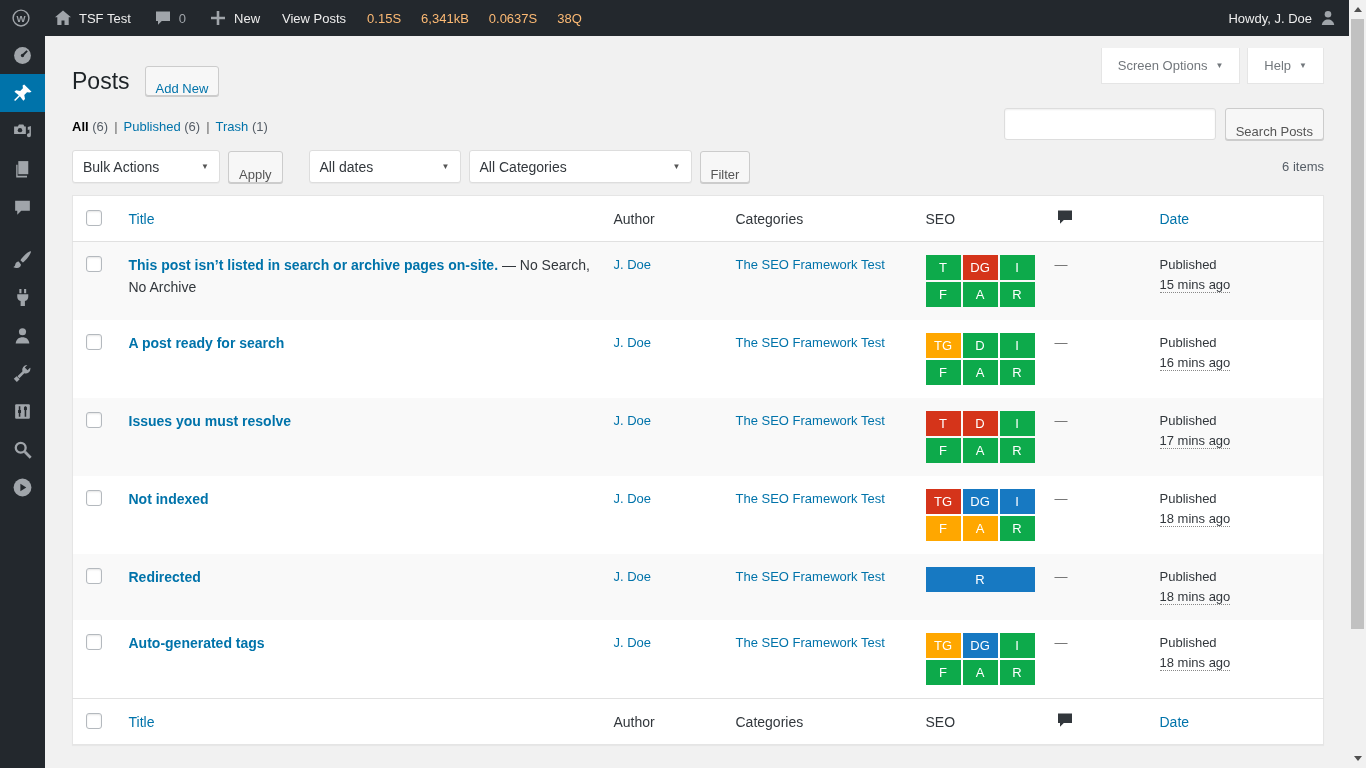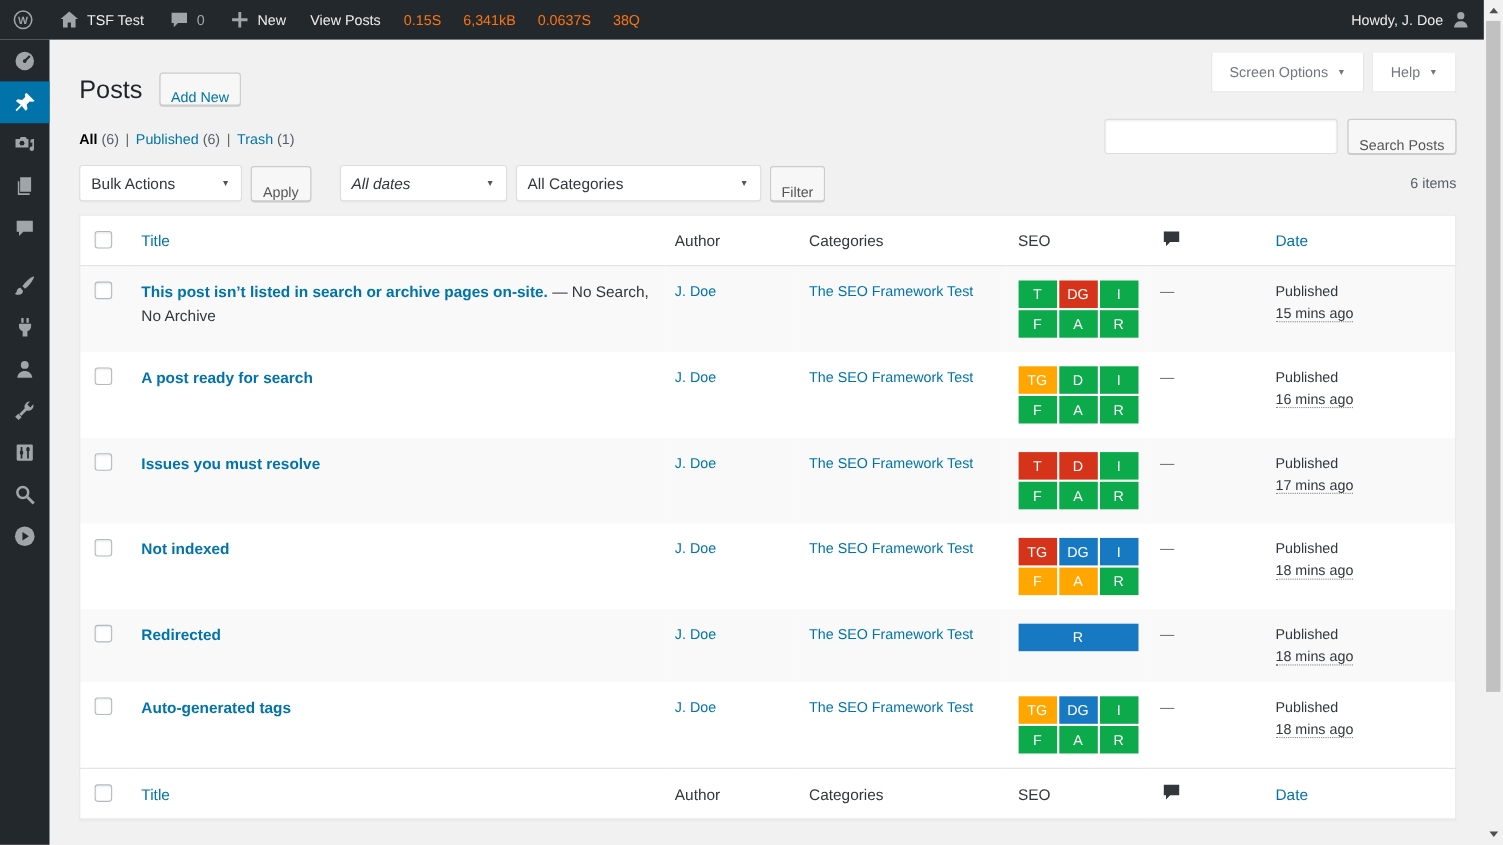--- a/index.html
+++ b/index.html
@@ -8,21 +8,21 @@
 
   
   #adminbar { position:absolute; left:0; top:0; width:1349px; height:36px; background:#23282d;
     color:#eee; display:flex; align-items:center; z-index:50; }
   #adminbar .ab-item { display:flex; align-items:center; gap:6px; padding:0 11px; height:36px;
     font-size:13px; color:#eee; cursor:pointer; white-space:nowrap; }
   #adminbar .ab-icon { width:20px; height:20px; color:#a0a5aa; display:inline-flex; }
   #adminbar .ab-icon svg { width:100%; height:100%; fill:currentColor; }
   #adminbar .muted { color:#a0a5aa; }
   #adminbar .spacer { flex:1; }
-  #adminbar .stat { padding:0 10px; color:#f97316; }
+  #adminbar .stat { padding:0 10px; color:#fdba74; }
 
   
   #sidebar { position:absolute; left:0; top:36px; bottom:0; width:45px; background:#23282d; z-index:40; }
   .menu-item { width:45px; height:38px; display:flex; align-items:center; justify-content:center;
     color:#a0a5aa; cursor:pointer; position:relative; }
   .menu-item svg { width:21px; height:21px; fill:currentColor; }
   .menu-item.sep { margin-top:14px; }
   .menu-item.active { background:#0073aa; color:#fff; }
   .menu-item.active::after { content:''; position:absolute; right:-8px; top:50%; margin-top:-8px;
     border:8px solid transparent; border-left-color:#0073aa; }
@@ -54,21 +54,21 @@
     background:#fff; padding:0 8px; font-size:14px; box-shadow:inset 0 1px 2px rgba(0,0,0,.07); }
   .search-box .button { height:32px; line-height:30px; }
 
   .tablenav { margin-top:13px; display:flex; align-items:center; }
   .tablenav .left { display:flex; align-items:center; gap:8px; flex:1; }
   .select { background:#fff; border:1px solid #ddd; border-radius:3px; height:33px;
     display:inline-flex; align-items:center; gap:18px; padding:0 10px; font-size:14px; color:#32373c;
     cursor:pointer; box-shadow:0 1px 0 rgba(0,0,0,.03); }
   .select .caret { color:#555; }
   .select.wide1 { min-width:148px; justify-content:space-between;gap:19px; }
-  .select.wide2 { min-width:152px; justify-content:space-between;font-style:italic; }
+  .select.wide2 { min-width:152px; justify-content:space-between; }
   .select.wide3 { min-width:223px; justify-content:space-between; }
   .tablenav .button { height:32px; line-height:30px; margin-left:0; }
   .tablenav .btn-gap { margin-right:18px; }
   .items-count { font-size:13px; color:#555d66; }
 
   
   table.posts { margin-top:12px; width:100%; border-collapse:collapse; background:#fff;
     border:1px solid #e5e5e5; box-shadow:0 1px 1px rgba(0,0,0,.04); }
   th { text-align:left; font-size:14px; font-weight:400; color:#32373c; padding:11px 10px; }
   thead th { border-bottom:1px solid #e1e1e1; }

